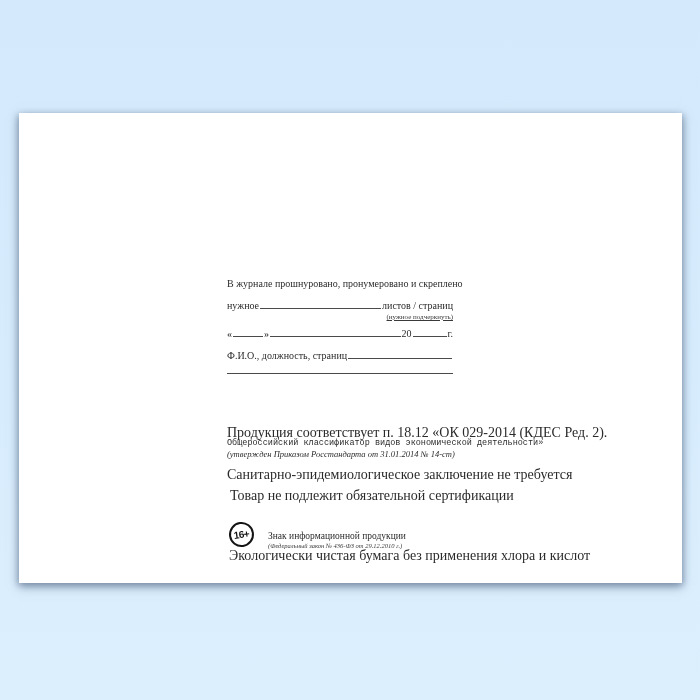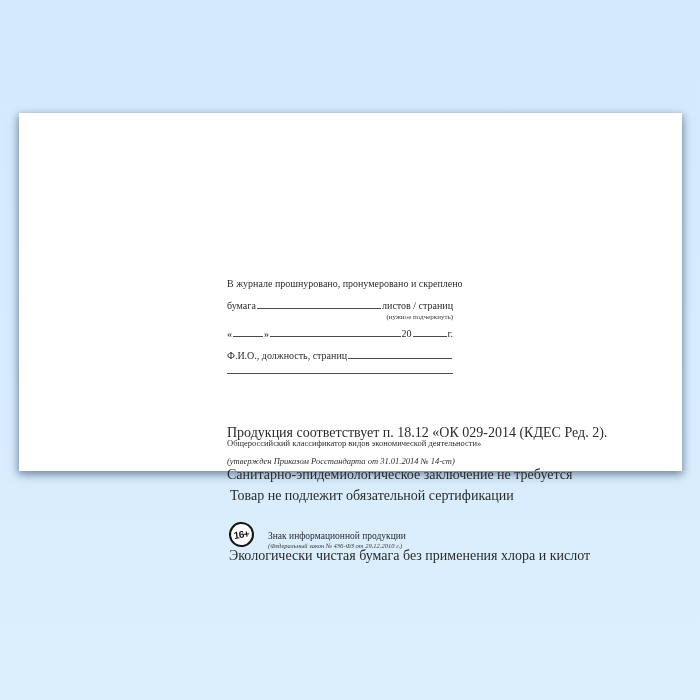--- a/index.html
+++ b/index.html
@@ -2,21 +2,21 @@
 <html><head>
 <meta charset="utf-8">
 <style>
   html, body { margin: 0; padding: 0; }
   body {
     width: 700px; height: 700px; position: relative; overflow: hidden;
     background: linear-gradient(180deg, #d4e9fb 0%, #d7ecfd 55%, #dceffd 100%);
     font-family: "Liberation Serif", serif;
   }
   .paper {
-    position: absolute; left: 19px; top: 113px; width: 663px; height: 358px;
+    position: absolute; left: 19px; top: 113px; width: 663px; height: 470px;
     background: #ffffff;
     box-shadow: 0 4px 10px rgba(96,118,145,0.55), -2px 2px 6px rgba(96,118,145,0.35), 2px 2px 6px rgba(96,118,145,0.35);
   }
   .tb {
     position: absolute; left: 208px; top: 0; width: 226px; height: 470px;
     color: #2b2b2b;
   }
   .line { position: absolute; left: 0; width: 100%; white-space: nowrap; }
   .flexline { display: flex; align-items: flex-end; }
   .blank {
@@ -47,48 +47,48 @@
 </style>
 </head>
 <body>
 
 <div class="paper">
   <div class="tb">
 
     <div class="line fz10" style="top:165px;">В журнале прошнуровано, пронумеровано и скреплено</div>
 
     <div class="line flexline fz10" style="top:187px;">
-      <span>бумага</span>
+      <span>нужное</span>
       <span class="blank"></span>
       <span>листов / страниц</span>
     </div>
 
-    <div class="note" style="top:200px;">(нужное подчеркнуть)</div>
+    <div class="note" style="top:200px;text-decoration:underline;">(нужное подчеркнуть)</div>
 
     <div class="line flexline fz10" style="top:215px;">
       <span>«</span>
       <span class="blank fixed" style="width:30px;"></span>
       <span>»</span>
       <span class="blank"></span>
       <span>20</span>
       <span class="blank fixed" style="width:34px;"></span>
       <span>г.</span>
     </div>
 
     <div class="line flexline fz10" style="top:237px;">
       <span>Ф.И.О., должность, страниц</span>
       <span class="blank"></span>
     </div>
 
     <div class="line fullblank" style="top:246px;"></div>
 
 
     <div class="line fz95" style="top:312px;">Продукция соответствует п. 18.12 «ОК 029-2014 (КДЕС Ред. 2).</div>
-    <div class="line fz85" style="top:325px;">Общероссийский классификатор видов экономической деятельности»</div>
-    <div class="line fz85 italic" style="top:343px;font-style:italic;">(утвержден Приказом Росстандарта от 31.01.2014 № 14-ст)</div>
+    <div class="line fz85" style="top:325px;font-family:Liberation Mono, monospace;">Общероссийский классификатор видов экономической деятельности»</div>
+    <div class="line fz85 italic" style="top:336px;font-style:italic;">(утвержден Приказом Росстандарта от 31.01.2014 № 14-ст)</div>
 
     <div class="line fz95" style="top:354px;">Санитарно-эпидемиологическое заключение не требуется</div>
     <div class="line fz95" style="top:375px; left:3px;">Товар не подлежит обязательной сертификации</div>
     <div class="line fz95" style="top:395px; left:2px;margin-top:40px;">Экологически чистая бумага без применения хлора и кислот</div>
 
     <div class="line badge-row" style="top:409px; left:2px;">
       <span class="age-badge">16+</span>
       <span class="age-text">
         <div class="age-label">Знак информационной продукции</div>
         <div class="age-law">(Федеральный закон № 436-ФЗ от 29.12.2010 г.)</div>

